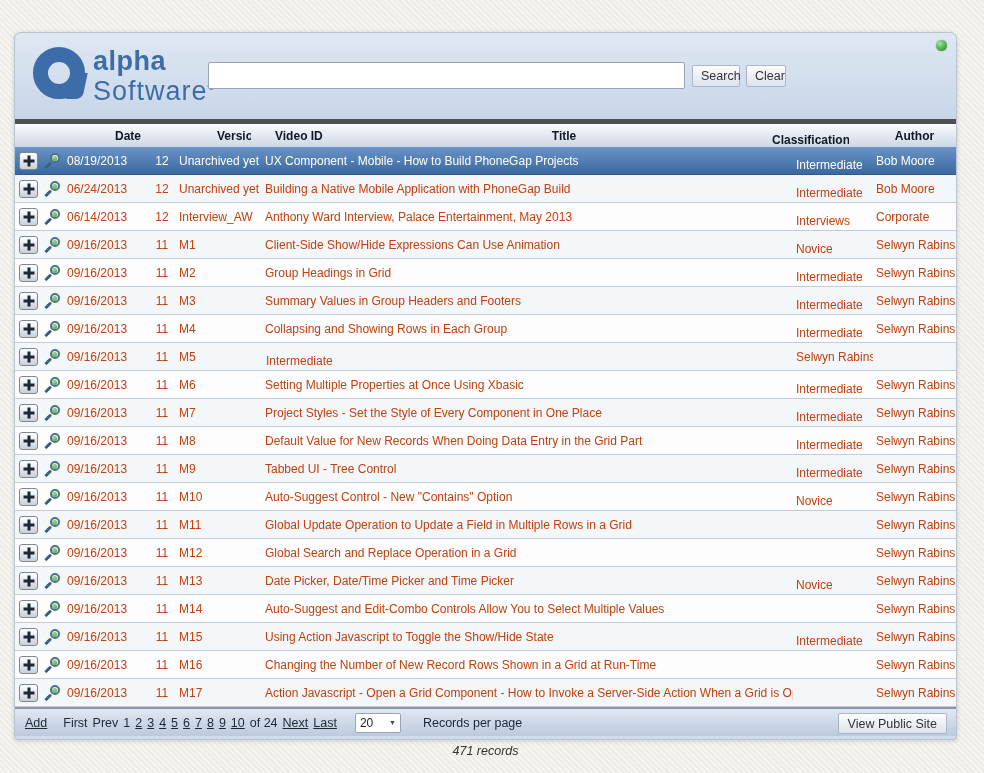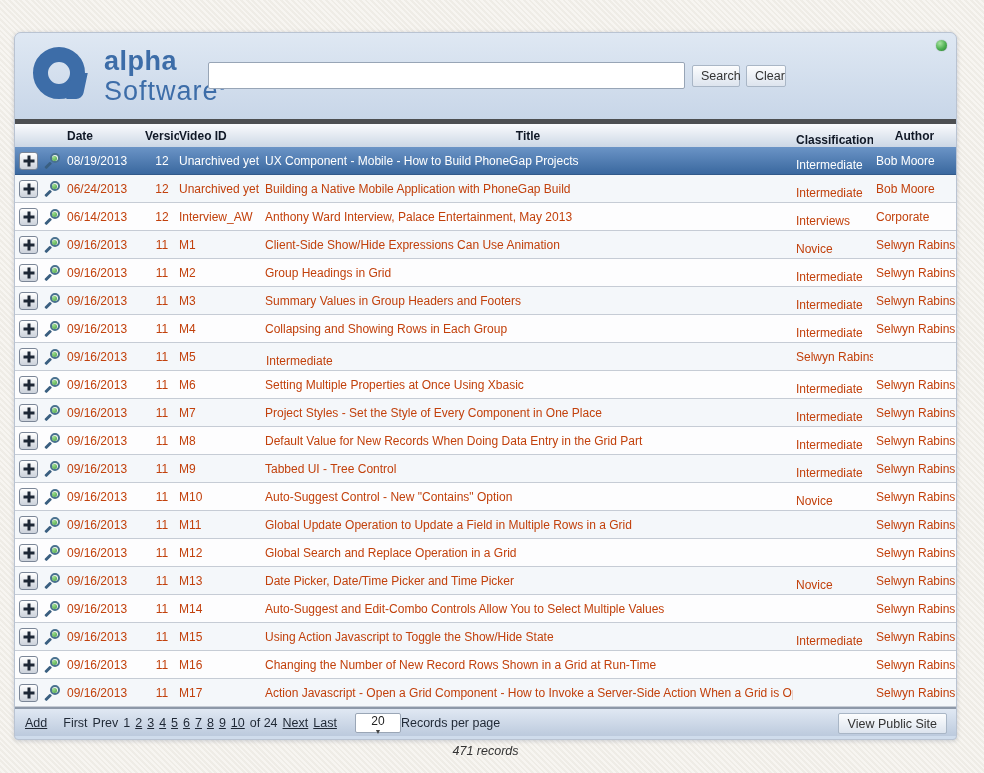--- a/index.html
+++ b/index.html
@@ -18,21 +18,21 @@
     background:#cfdcec;
     box-shadow:0 1px 4px rgba(120,130,145,.35);
     overflow:hidden;
   }
 
   
   .hdr {
     position:relative; height:86px;
     background:linear-gradient(#dfe8f3, #c8d6e8);
   }
-  .logo { position:absolute; left:18px; top:14px; display:flex; align-items:flex-start;gap:11px; }
+  .logo { position:absolute; left:18px; top:14px; display:flex; align-items:flex-start; }
   .logo-mark {
     width:52px; height:52px; border-radius:50%;
     border:15px solid #3d6da8; background:transparent; position:relative;
     margin-right:8px;
   }
   .logo-mark::after {
     content:""; position:absolute; right:-15px; bottom:-15px;
     width:16px; height:26px; background:#3d6da8;
     border-radius:0 0 6px 0; transform:skewX(-12deg);
   }
@@ -60,21 +60,21 @@
     position:absolute; right:9px; top:7px; width:11px; height:11px; border-radius:50%;
     background:radial-gradient(circle at 35% 30%, #a8e4a0, #4caf50 55%, #2e7d32);
     box-shadow:0 0 1px rgba(0,60,0,.6);
   }
 
   
   .grid-head {
     height:28px; border-top:5px solid #4d4f52;
     background:linear-gradient(#fafbfd,#ccd7e5);
     display:grid; align-items:center;
-    font-size:12px; font-weight:bold; color:#101826;
+    font-size:12px; font-weight:bold; color:#101826;gap:24px;
   }
   .grid-row {
     height:28px; display:grid; align-items:center;
     font-size:12px; color:#c2410c;
     background:#fdfdfe; border-bottom:1px solid #c6ccd5;
     cursor:default;
   }
   .grid-row.alt { background:#f4f7fa; }
   .grid-row.selected {
     background:linear-gradient(#6b94c6,#3a689f);
@@ -127,25 +127,25 @@
     padding:0 10px; position:relative;
   }
   .ftr a { color:#1f2835; text-decoration:underline; cursor:pointer; }
   .add-link { margin-right:16px; }
   .pager { display:flex; align-items:center; gap:5px; }
   .pg-static { text-decoration:none; }
   .select-box {
     margin-left:18px; width:46px; height:20px; background:#fff;
     border:1px solid #9aa6b6; border-radius:2px;
     display:flex; align-items:center; justify-content:space-between;
-    padding:0 4px; cursor:pointer;flex-direction:column;
+    padding:0 4px; cursor:pointer;
   }
   .select-box .val { font-size:12px; color:#222; }
   .select-box .arr { font-size:7px; color:#444; }
-  .rpp-label { margin-left:0; }
+  .rpp-label { margin-left:22px; }
   .view-site-btn {
     position:absolute; right:9px; top:4px; height:21px;
     background:linear-gradient(#fcfdfe,#dde4ee);
     border:1px solid #a9b6c6; border-radius:2px;
     font-family:"Liberation Sans",sans-serif; font-size:12.5px; color:#333;
     padding:0 9px; cursor:pointer;
   }
 
   
   .record-count {

